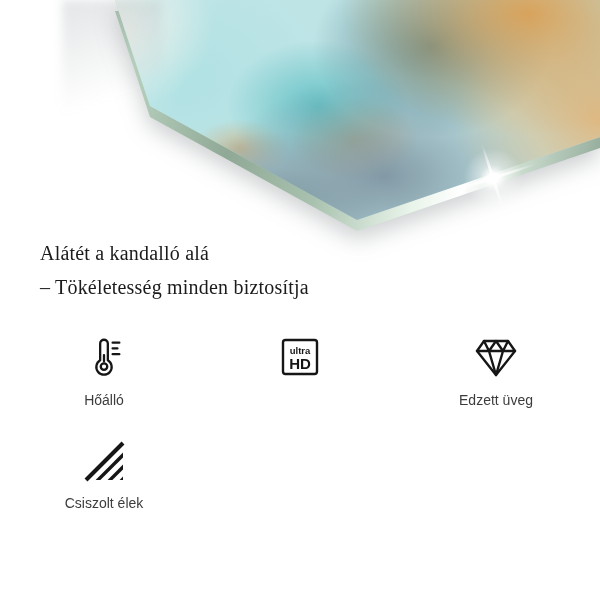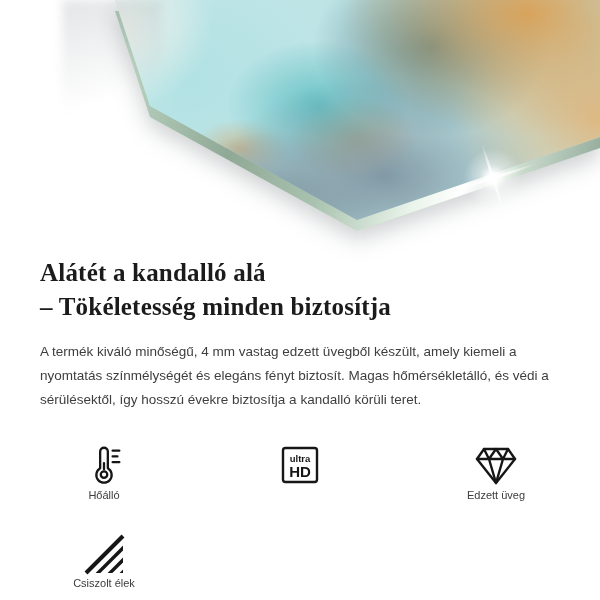--- a/index.html
+++ b/index.html
@@ -46,33 +46,33 @@
              z-index:4; transform:rotate(-18deg); pointer-events:none; }
   .sparkle .glow { position:absolute; inset:0;
       background:radial-gradient(circle at 50% 50%, #ffffff 0 9%, rgba(255,255,255,.45) 26%, rgba(255,255,255,0) 58%); }
   .sparkle .ray { position:absolute; left:50%; top:50%; width:3px; height:72px;
       transform:translate(-50%,-50%); border-radius:50%;
       background:linear-gradient(to bottom, rgba(255,255,255,0), rgba(255,255,255,.97) 46% 54%, rgba(255,255,255,0)); }
   .sparkle .ray.h { transform:translate(-50%,-50%) rotate(90deg); height:92px; }
 
   
   .content { padding:0 40px; }
-  .page-title { margin-top:24px;
+  .page-title { margin-top:4px;
       font-family:"Liberation Serif","DejaVu Serif",serif;
-      font-size:25px; line-height:34px; font-weight:700;
+      font-size:20px; line-height:34px; font-weight:400;
       color:#1b1b1b; letter-spacing:.2px; }
   .description { margin-top:16px; max-width:528px;
       font-size:13.5px; line-height:24px; color:#3e3e3e; }
 
   
   .features { margin:29px 6px 0; display:grid;
       grid-template-columns:repeat(3,1fr); row-gap:28px; }
   .feature { display:flex; flex-direction:column; align-items:center;text-align:right; }
   .icon-box { height:48px; display:flex; align-items:center; justify-content:center; }
-  .feature .label { font-size:11px; color:#3c3c3c; }
+  .feature .label { margin-top:11px; font-size:14px; color:#3c3c3c; }
   .ico { stroke:#161616; fill:none; stroke-width:2.4;
          stroke-linecap:round; stroke-linejoin:round; }
 </style>
 </head>
 <body>
 
 <div class="hero">
   <div class="left-haze"></div>
   <div class="glass-wrap">
     <div class="glass-edge"></div>
@@ -83,21 +83,20 @@
       <div class="ray"></div>
       <div class="ray h"></div>
   </div>
 </div>
 
 <div class="content">
   <h1 class="page-title">
     <span>Alátét a kandalló alá</span><br>
     <span>– Tökéletesség minden biztosítja</span>
   </h1>
-  <p class="description">A termék kiváló minőségű, 4 mm vastag edzett üvegből készült, amely kiemeli a nyomtatás színmélységét és elegáns fényt biztosít. Magas hőmérsékletálló, és védi a sérülésektől, így hosszú évekre biztosítja a kandalló körüli teret.</p>
 </div>
 
 <div class="features">
 
   <div class="feature">
     <div class="icon-box">
       <svg width="46" height="48" viewBox="0 0 48 48">
         <path class="ico" d="M20,10 a4,4 0 0 1 8,0 v17.5 a8,8 0 1 1 -8,0 z"></path>
         <circle class="ico" cx="24" cy="34" r="3.4" stroke-width="2"></circle>
         <line class="ico" x1="24" y1="22" x2="24" y2="28.5" stroke-width="2"></line>

